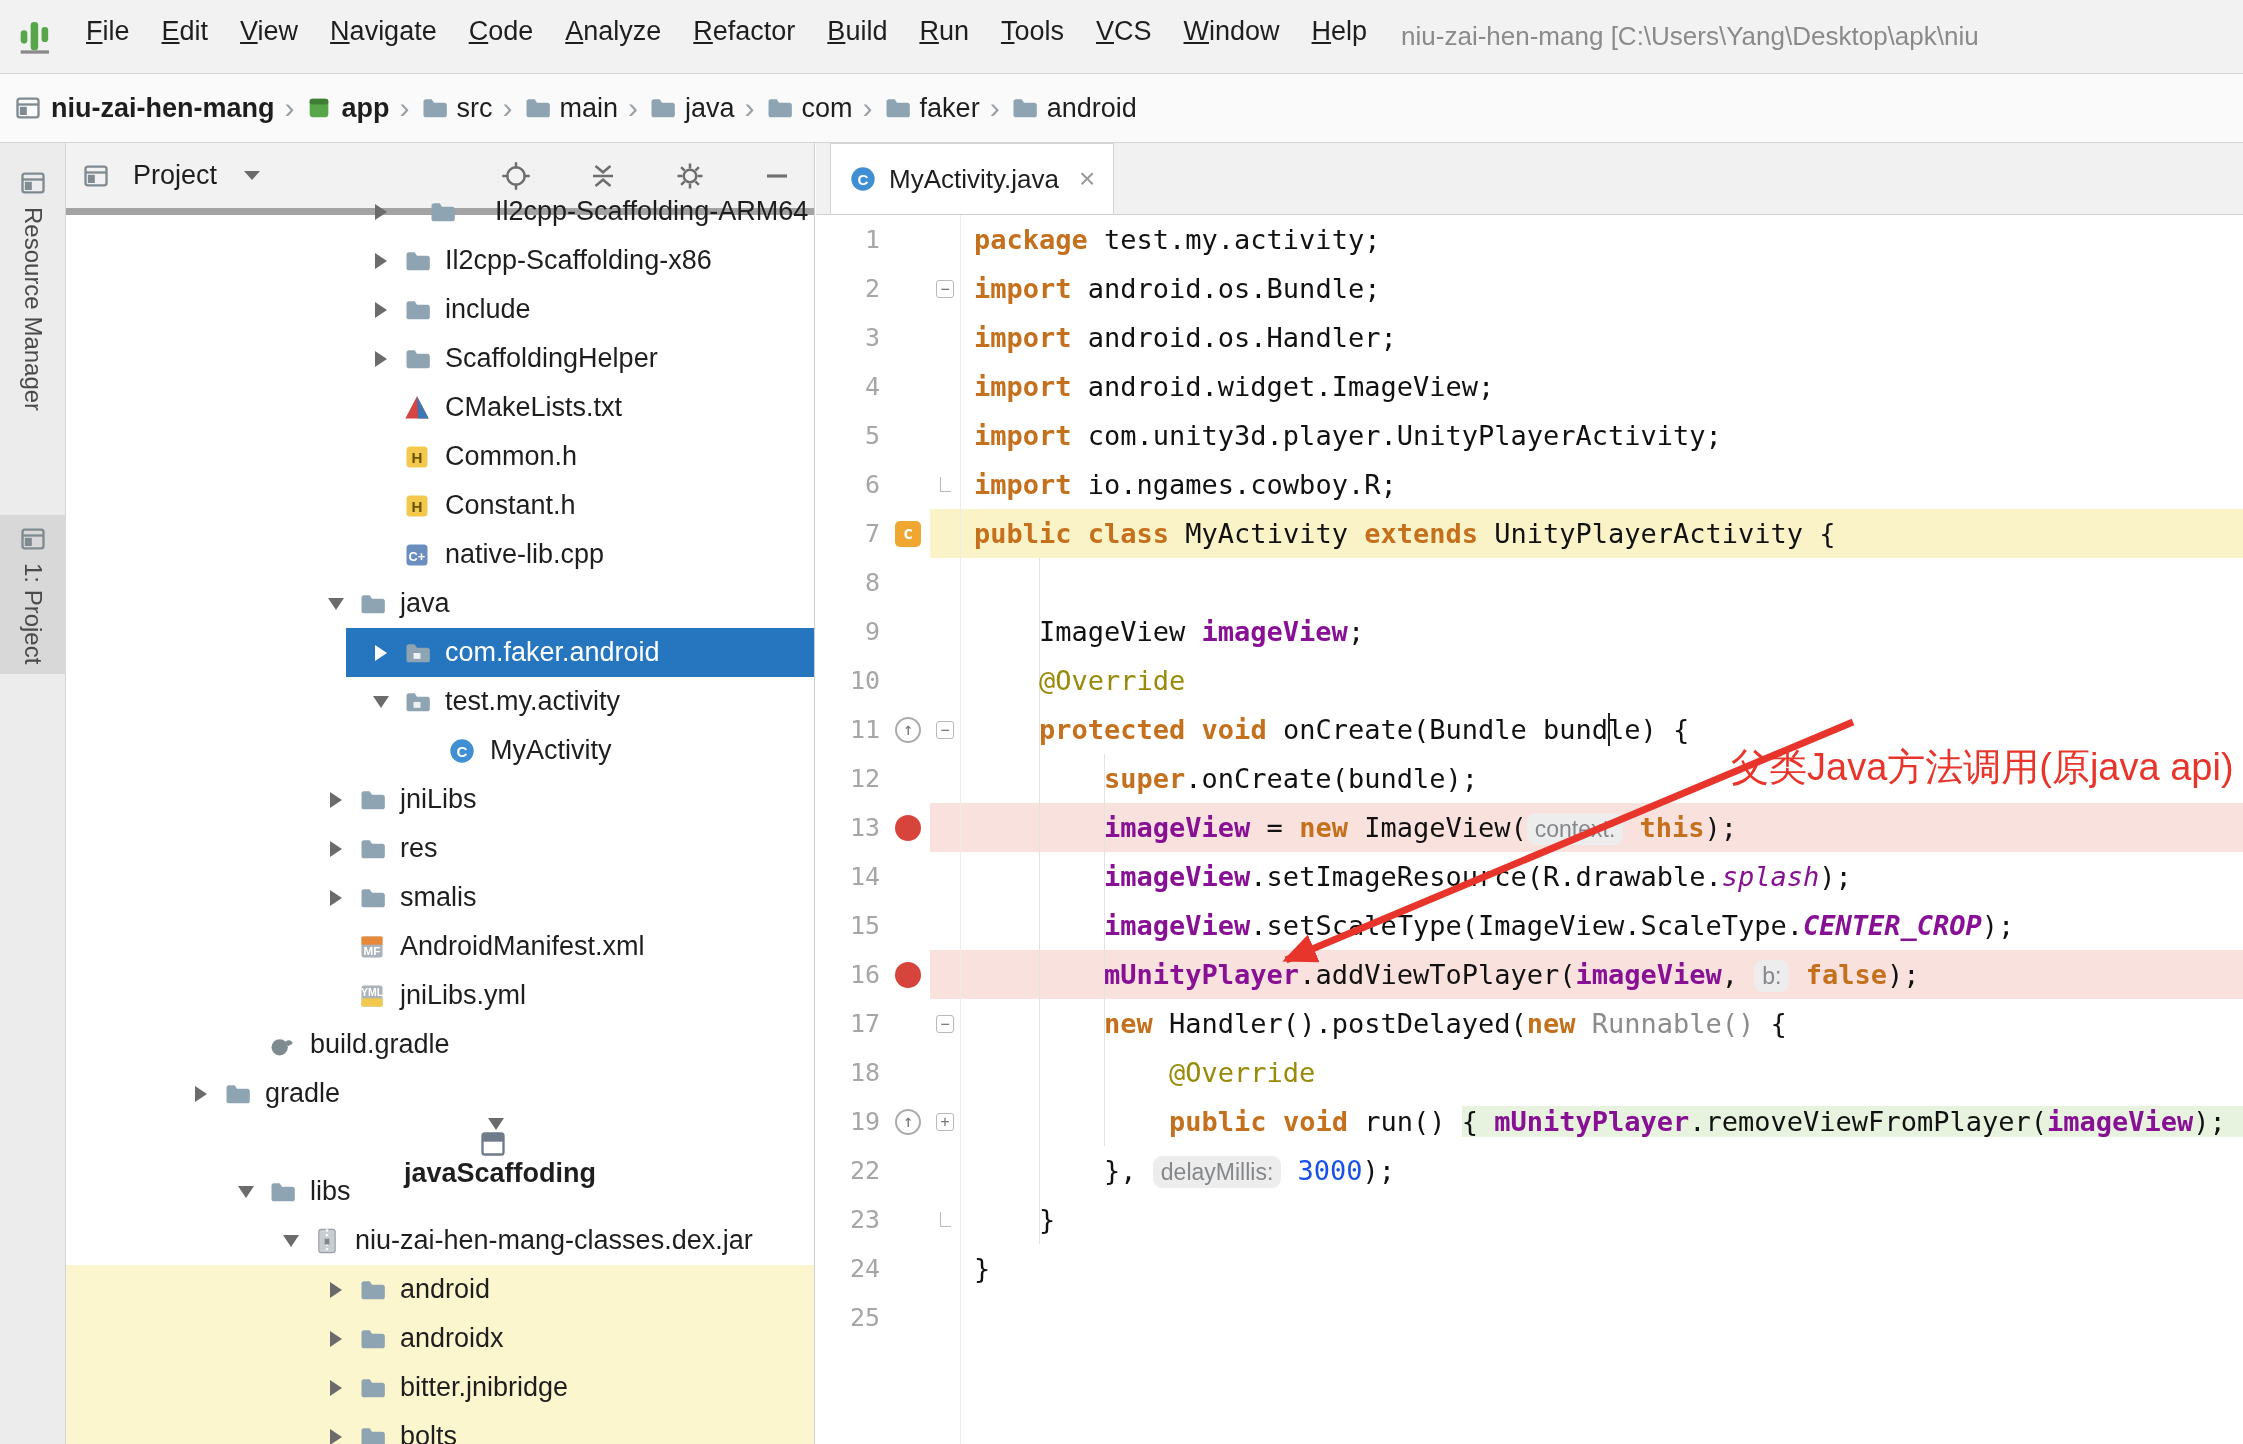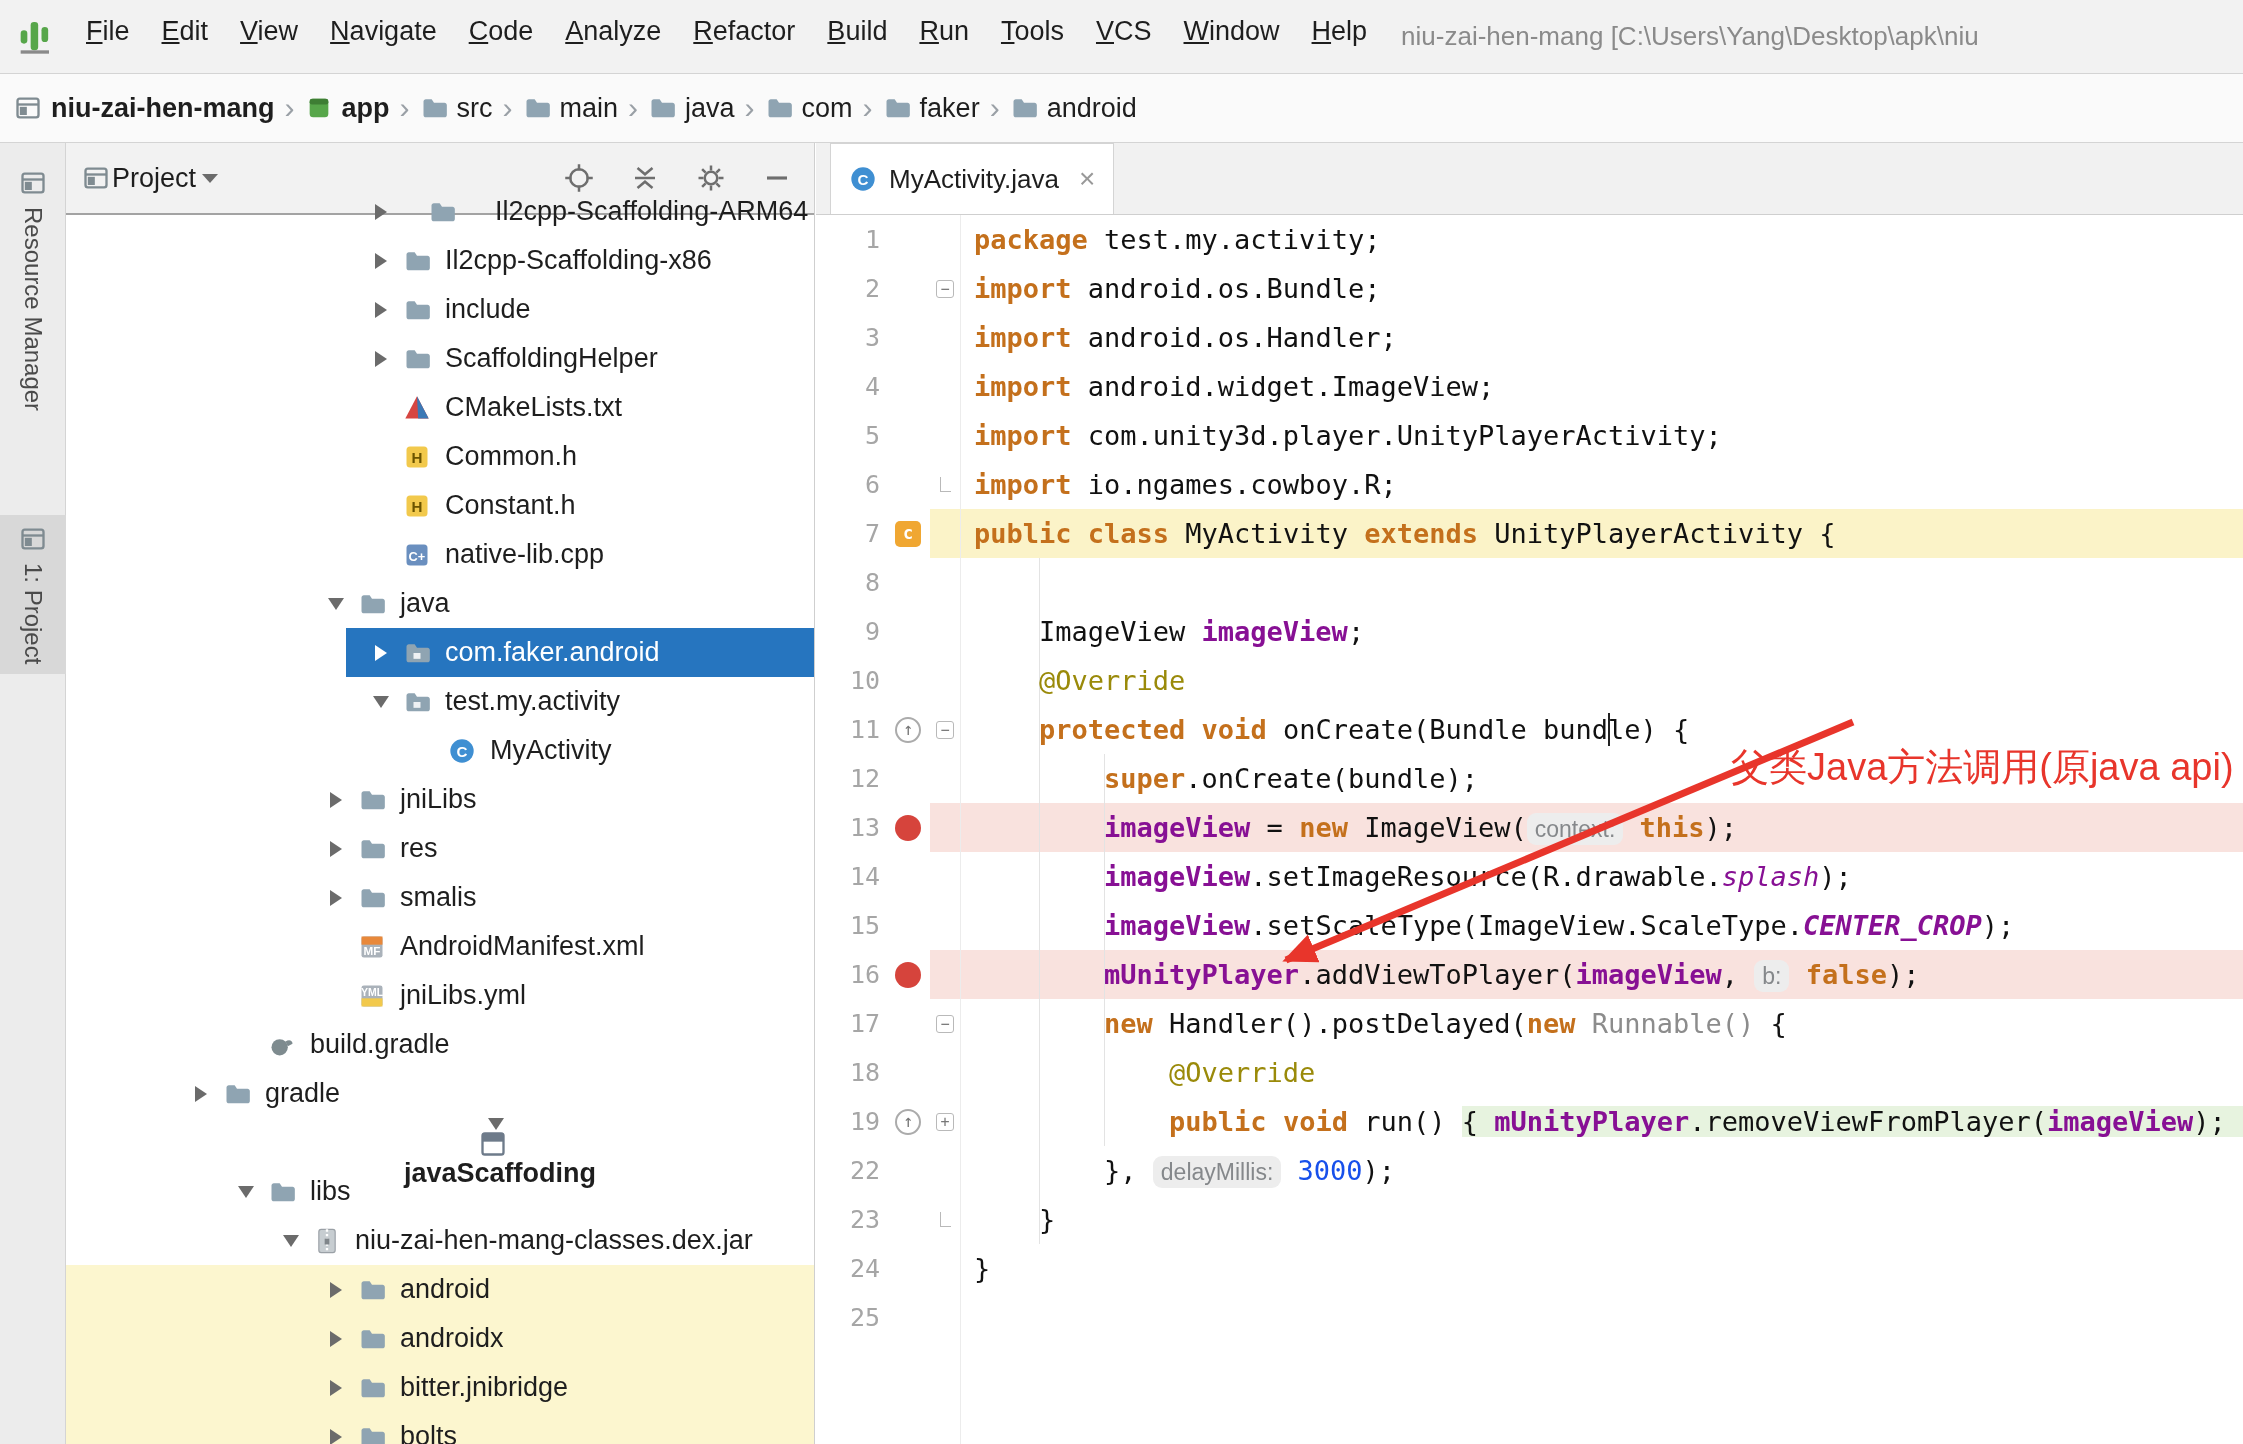--- a/index.html
+++ b/index.html
@@ -27,22 +27,22 @@
   #stripe{position:absolute;left:0;top:143px;width:66px;bottom:0;background:#ECECEC;
           border-right:1px solid #D4D4D4;}
   .stripe-btn{position:absolute;left:0;width:66px;display:flex;flex-direction:column;align-items:center;
               gap:10px;padding:10px 0;color:#4a4a4a;font-size:24px;}
   .stripe-btn .vtext{writing-mode:vertical-rl;white-space:nowrap;}
   .stripe-btn.active{background:#D8D8D8;}
 
   
   #project-panel{position:absolute;left:66px;top:143px;width:749px;bottom:0;background:#fff;
                  border-right:1px solid #CFCFCF;overflow:hidden;}
-  #project-header{height:72px;background:#F2F2F2;border-bottom:2px solid #a3a3a3;display:flex;
-                  align-items:center;padding:0 22px 0 16px;font-size:27px;gap:2px;}
+  #project-header{height:72px;background:#F2F2F2;border-bottom:7px solid #a3a3a3;display:flex;
+                  align-items:center;padding:0 22px 0 16px;font-size:27px;gap:23px;}
   #project-header .caret{width:0;height:0;border-left:8px solid transparent;border-right:8px solid transparent;
                   border-top:9px solid #6b6b6b;margin-left:4px;}
   #project-header .spacer{flex:1;}
   .hdr-icon{width:30px;height:30px;display:inline-flex;margin-left:34px;}
   #tree{margin-top:-28px;}
   .tree-row{display:flex;align-items:center;height:49px;font-size:27px;white-space:nowrap;position:relative;}
   .tree-row.lib{background:#FCF6CF;}
   .tree-row.sel{color:#fff;}
   .tree-row.bold{font-weight:bold;}
   .arrow-slot{width:45px;display:inline-flex;justify-content:center;flex:0 0 auto;}

